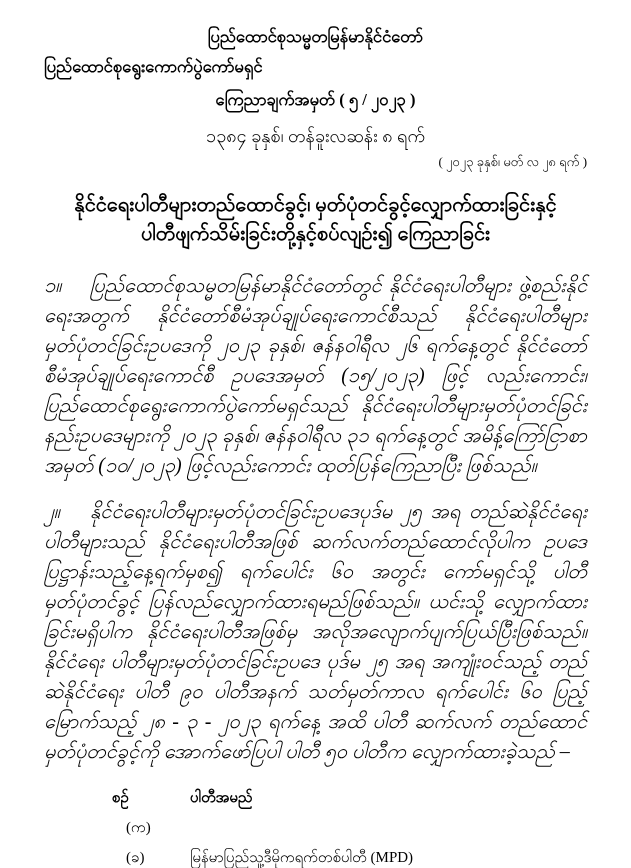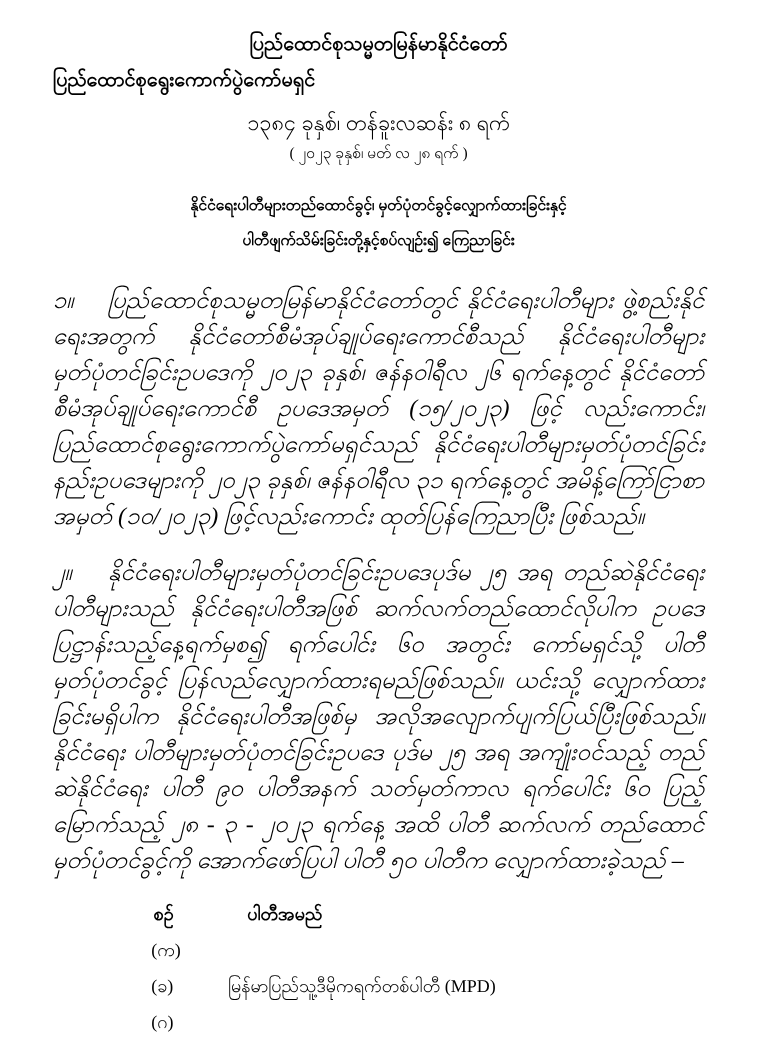--- a/index.html
+++ b/index.html
@@ -40,28 +40,28 @@
     line-height: 32px;
     margin-top: 2px;
   }
   .date-line {
     text-align: center;
     font-size: 18px;
     line-height: 25px;
     margin-top: 8px;
   }
   .date-line2 {
-    text-align: center;
+    text-align: right;
     font-size: 13px;
     line-height: 25px;
   }
   .subject {
     text-align: center;
     font-weight: bold;
-    font-size: 13px;
+    font-size: 20px;
     line-height: 29px;
     margin-top: 16px;
   }
   .body-block {
     margin-top: 22px;
   }
   .para {
     font-size: 20px;
     line-height: 30px;
     text-align: justify;
@@ -78,21 +78,20 @@
     margin-left: 68px;
   }
   .list-head {
     font-size: 15px;
     font-weight: bold;
     line-height: 30px;
     display: flex;
   }
   .list-head .col-a {
     width: 78px;
-    margin-left: 16px;
   }
   .list-row {
     font-size: 15px;
     line-height: 30px;
     display: flex;
   }
   .list-row .col-a {
     width: 78px;
     text-align: left;
     padding-left: 14px;
@@ -119,20 +118,21 @@
     width: 200px;
   }
 </style>
 </head>
 <body>
 
 <div class="page">
 
   <div class="hdr">ပြည်ထောင်စုသမ္မတမြန်မာနိုင်ငံတော်</div>
   <div class="hdr-line2">ပြည်ထောင်စုရွေးကောက်ပွဲကော်မရှင်</div>
+  <div class="hdr-line3">ကြေညာချက်အမှတ် ( ၅ / ၂၀၂၃ )</div>
 
   <div class="date-line">၁၃၈၄ ခုနှစ်၊ တန်ခူးလဆန်း  ၈  ရက်</div>
   <div class="date-line2">( ၂၀၂၃ ခုနှစ်၊ မတ် လ  ၂၈  ရက် )</div>
 
   <div class="subject">နိုင်ငံရေးပါတီများတည်ထောင်ခွင့်၊ မှတ်ပုံတင်ခွင့်လျှောက်ထားခြင်းနှင့်</div>
   <div class="subject" style="margin-top:0">ပါတီဖျက်သိမ်းခြင်းတို့နှင့်စပ်လျဉ်း၍ ကြေညာခြင်း</div>
 
   <div class="body-block">
 
     <div class="para">

